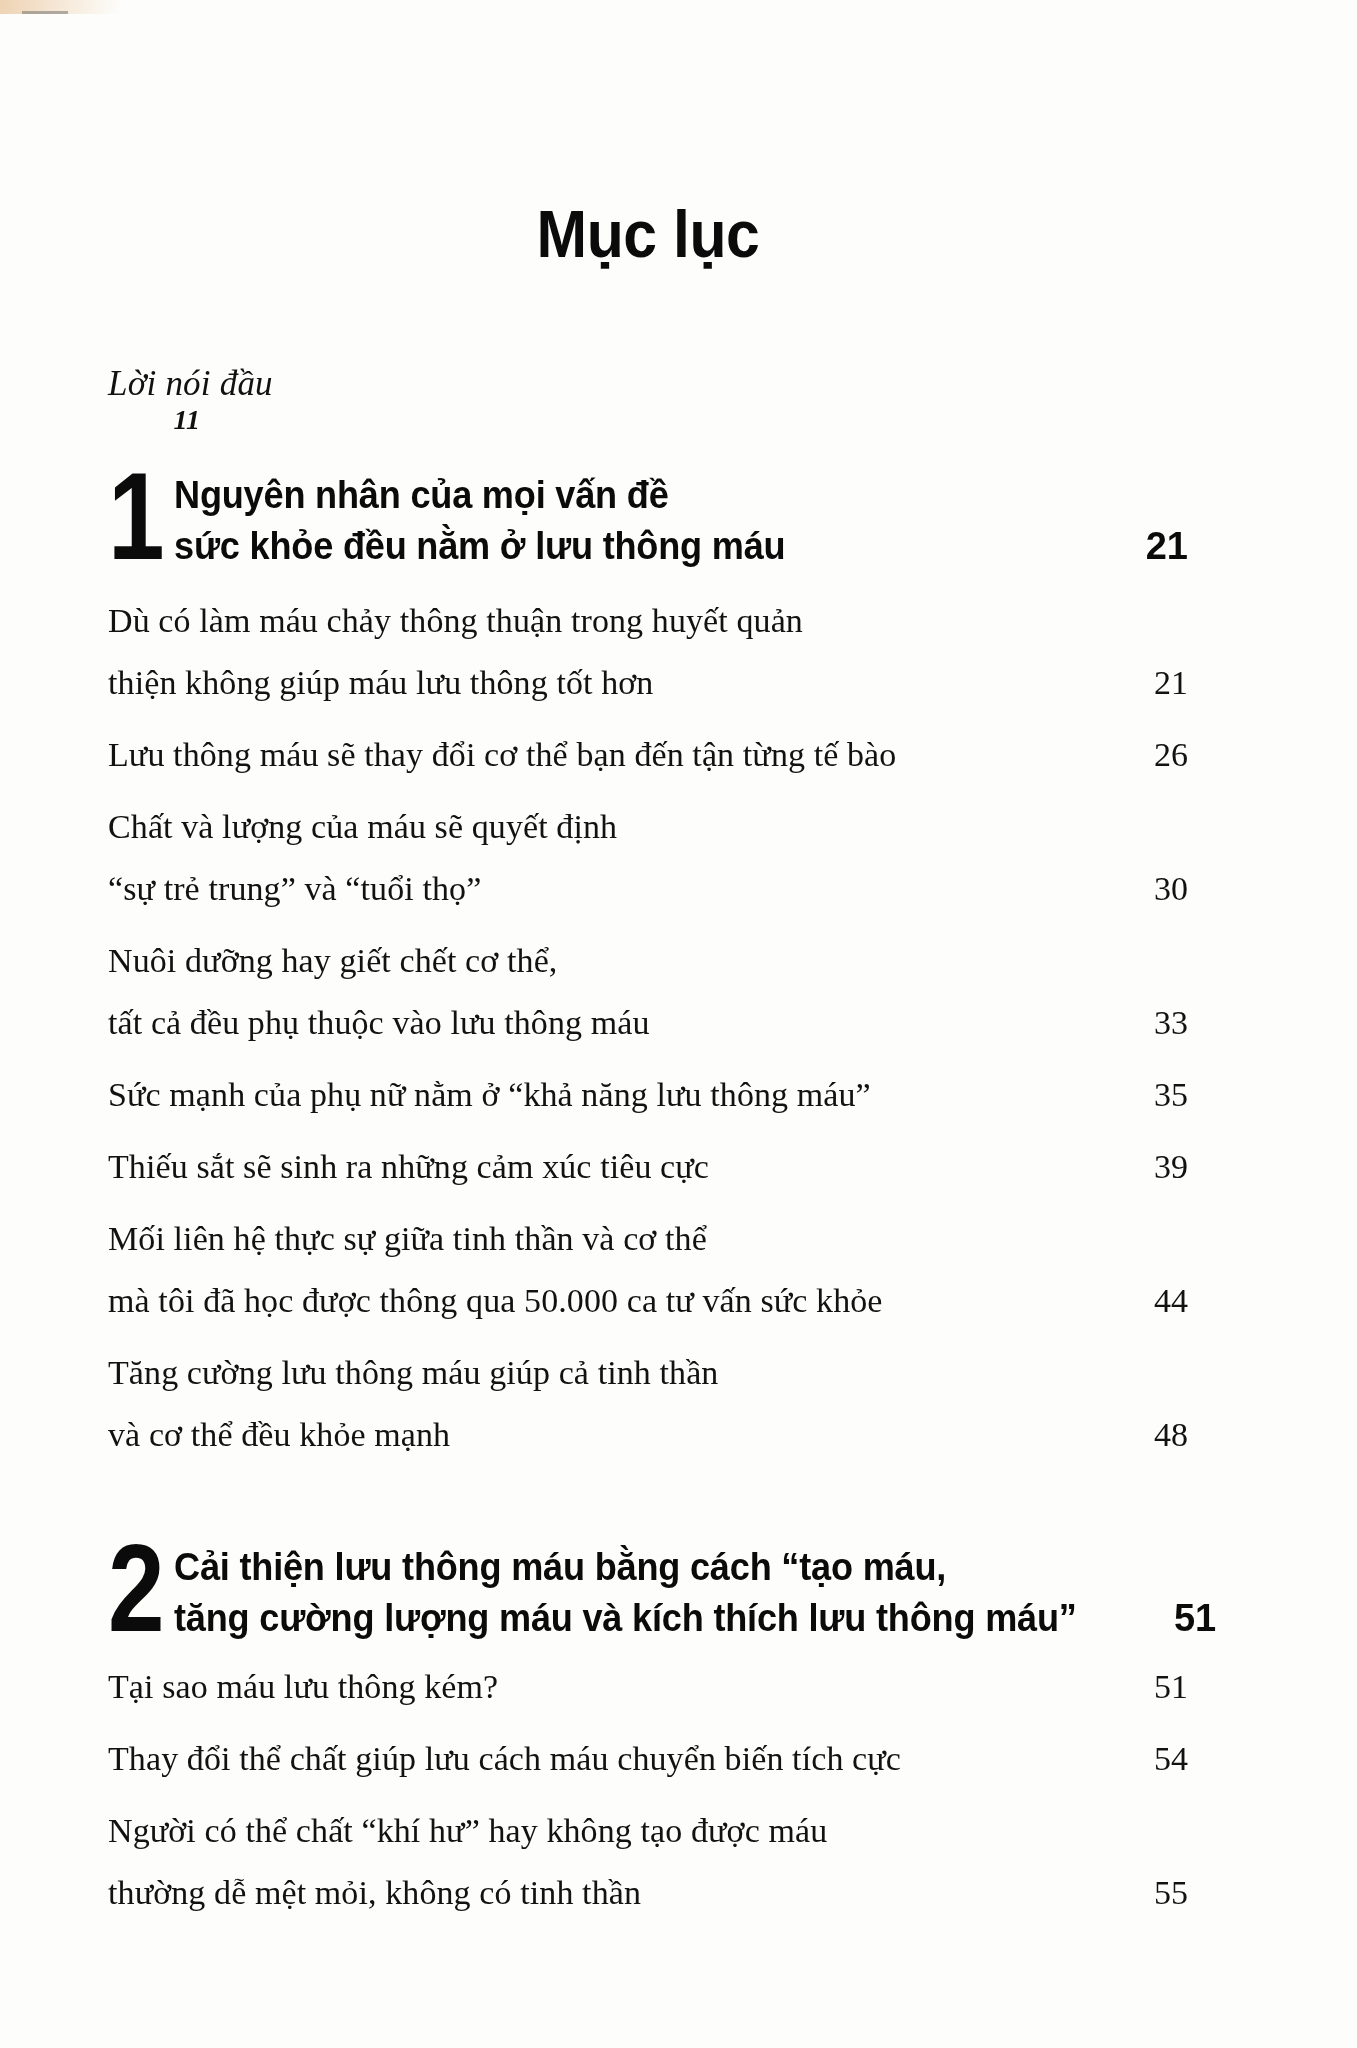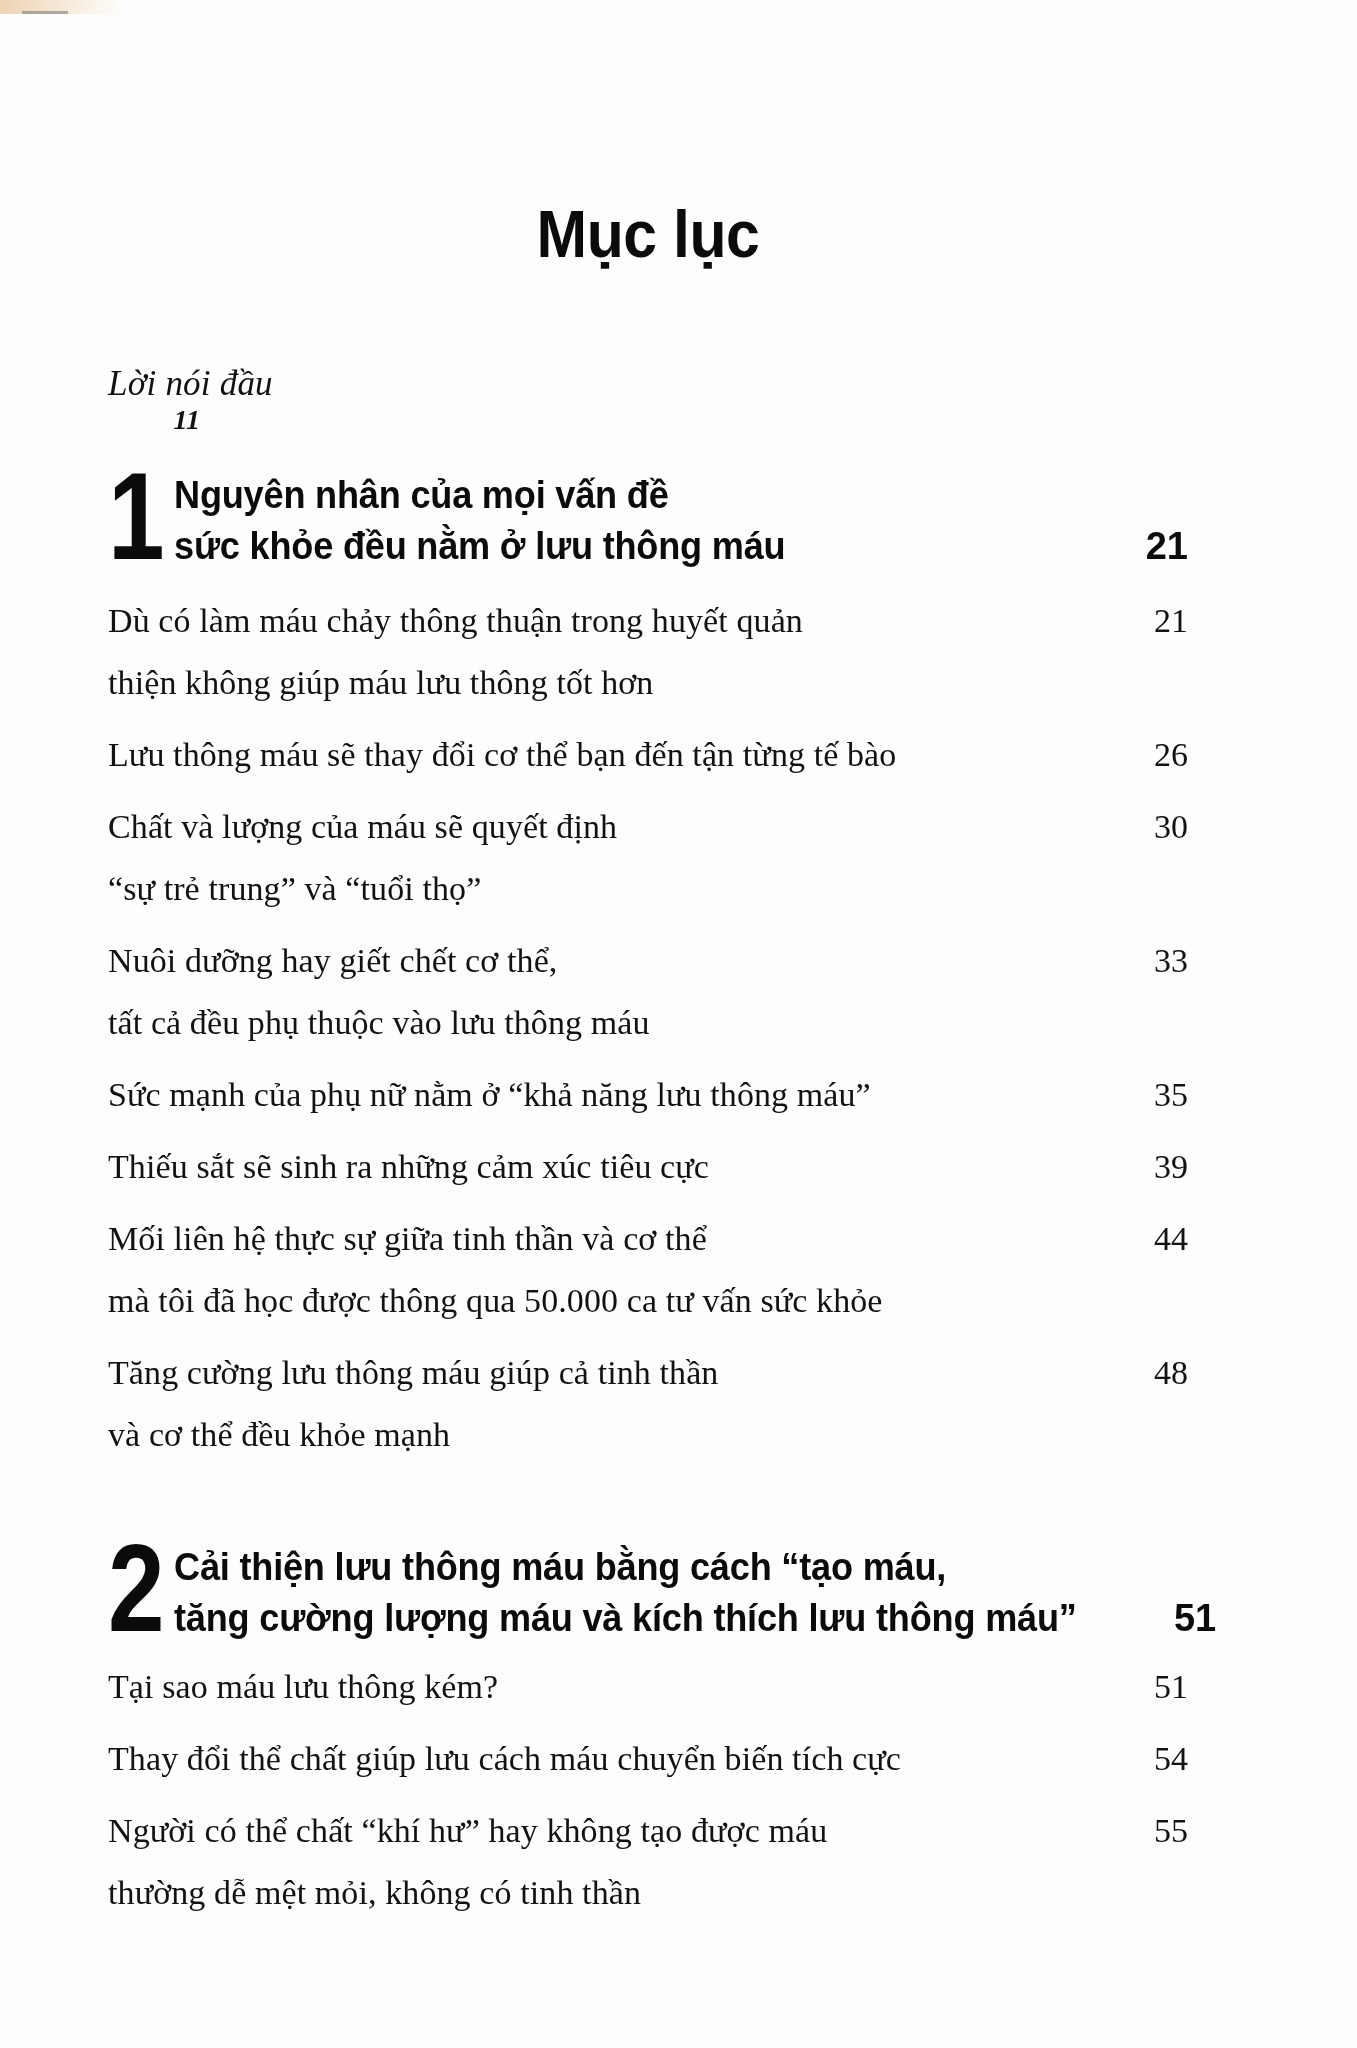--- a/index.html
+++ b/index.html
@@ -125,21 +125,21 @@
     width: 92px;
     text-align: right;
     flex: 0 0 auto;
     align-self: flex-end;
   }
 
   
   .entries { margin-top: 18px; }
   .entry {
     display: flex;
-    align-items: flex-start;
+    align-items: flex-end;
     margin-bottom: 10px;
   }
   .entry-text {
     flex: 1 1 auto;
     font-size: 34px;
     line-height: 62px;
     color: #121212;
     letter-spacing: .1px;
   }
   .entry-text .eline { display: block; white-space: nowrap; }

